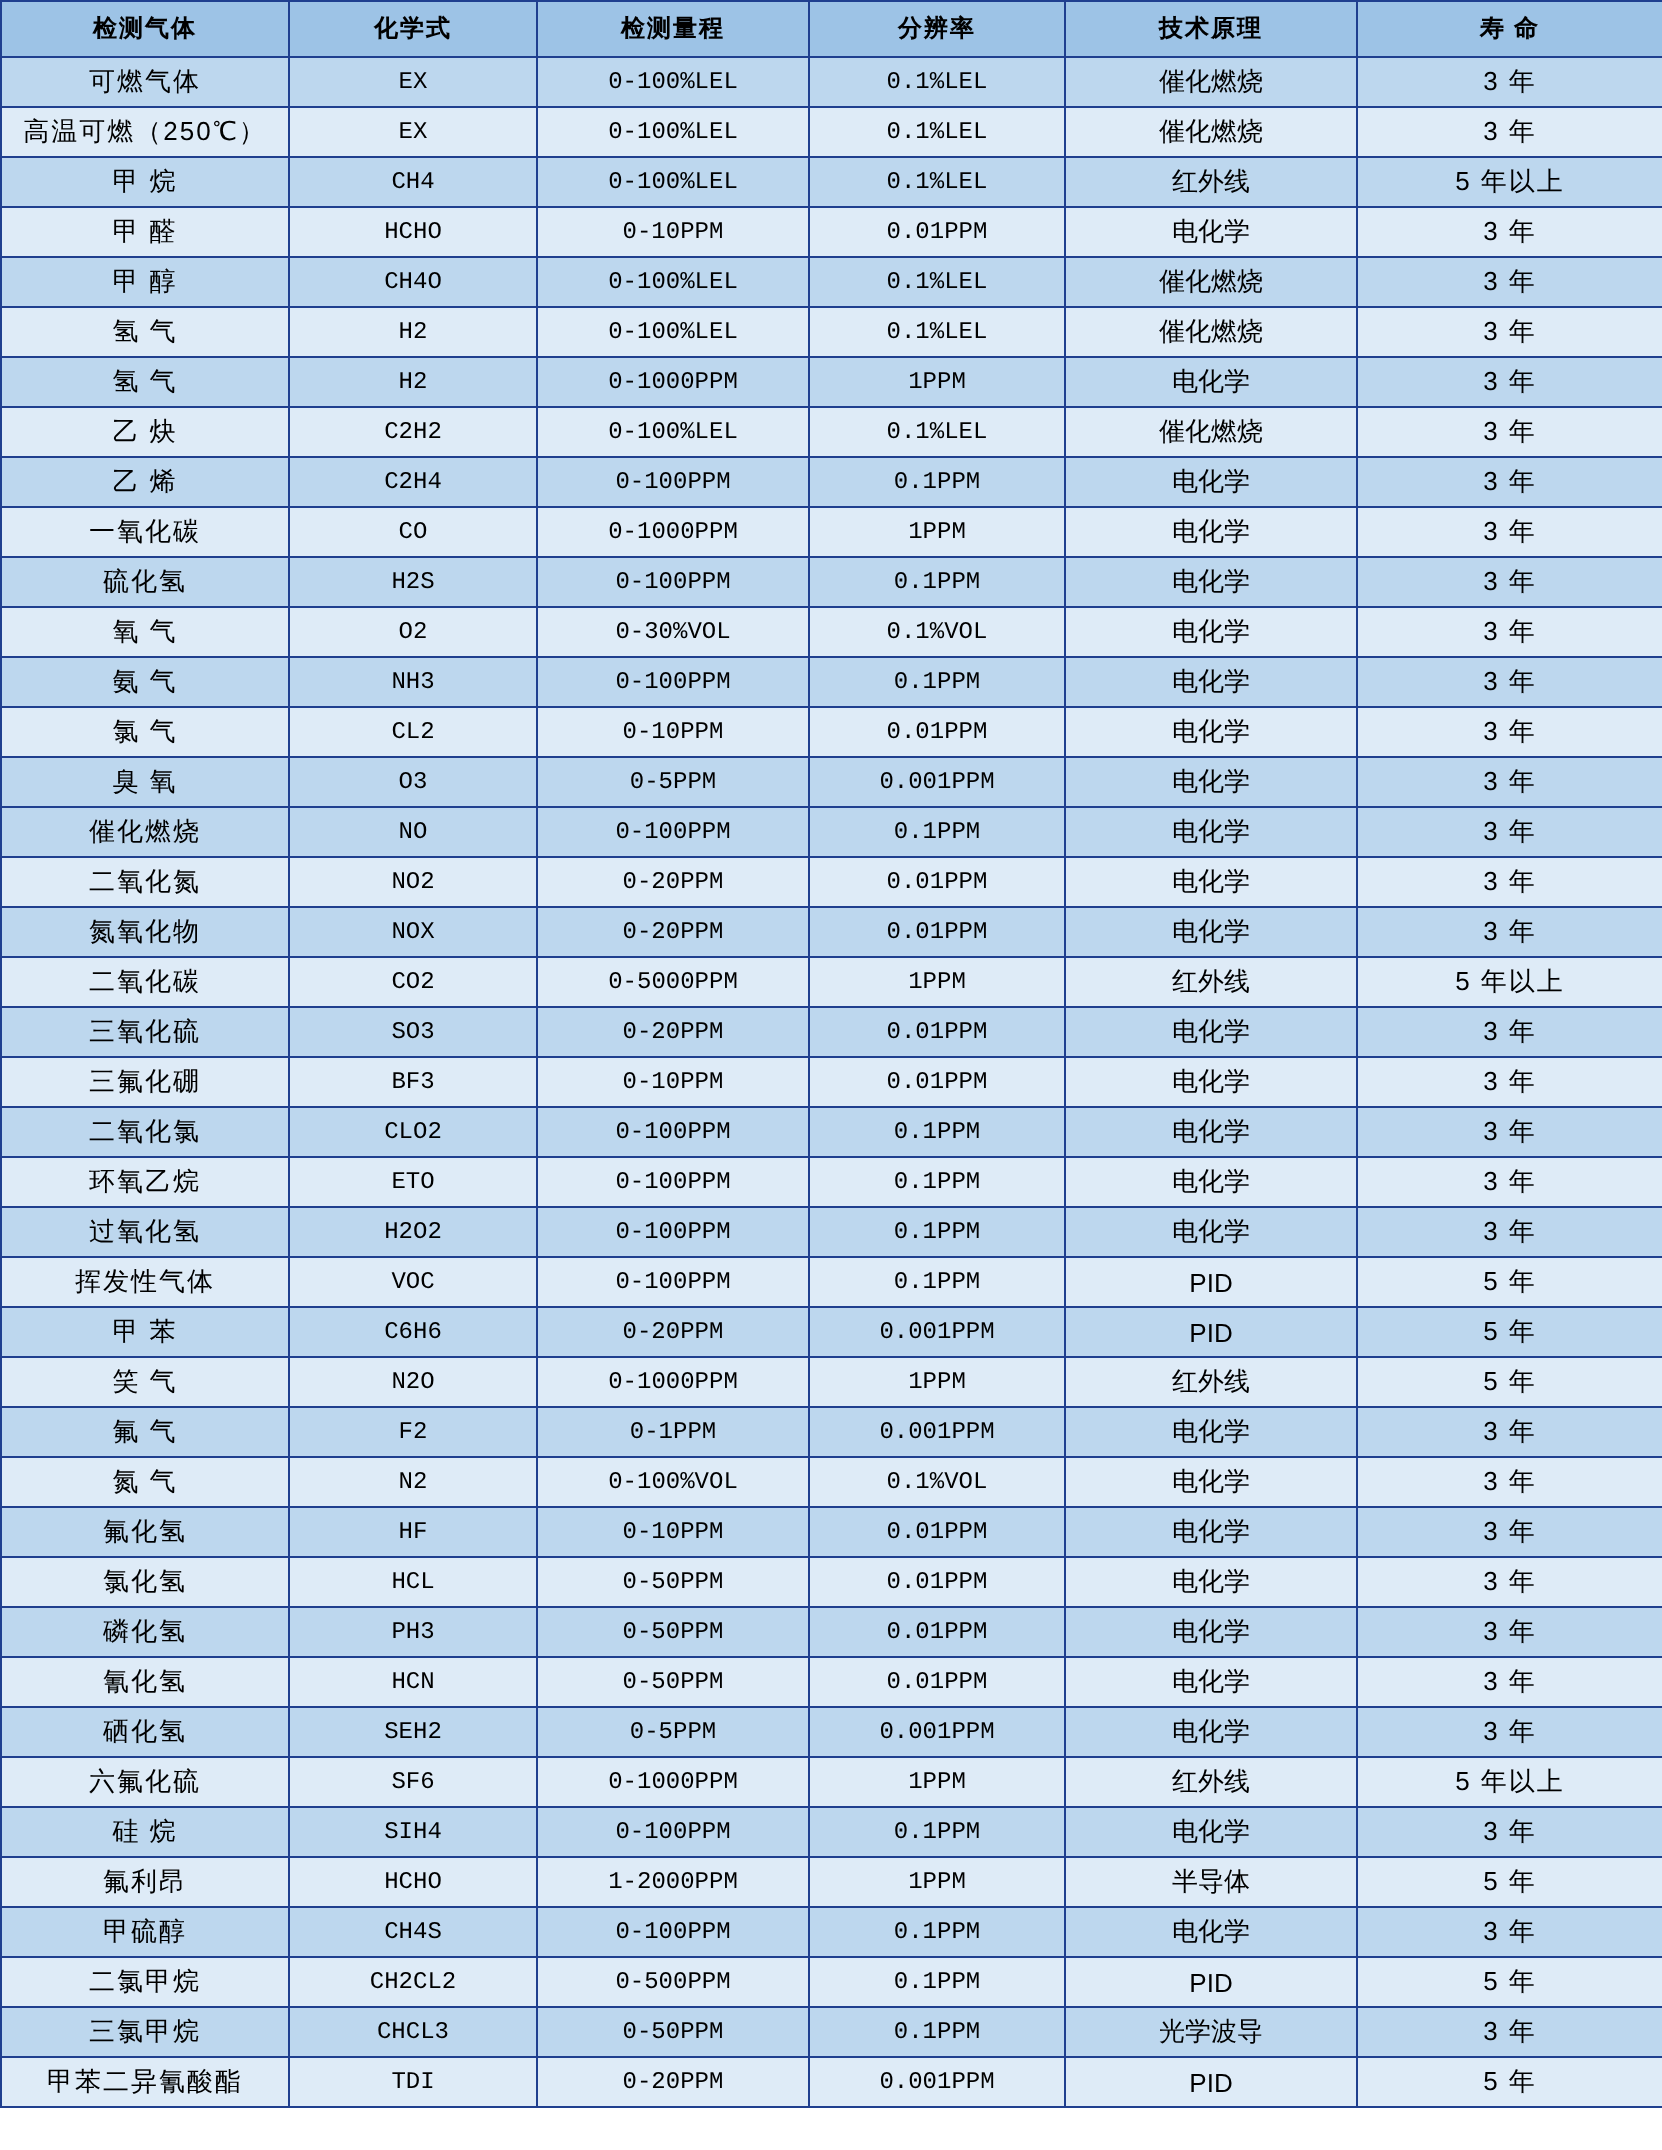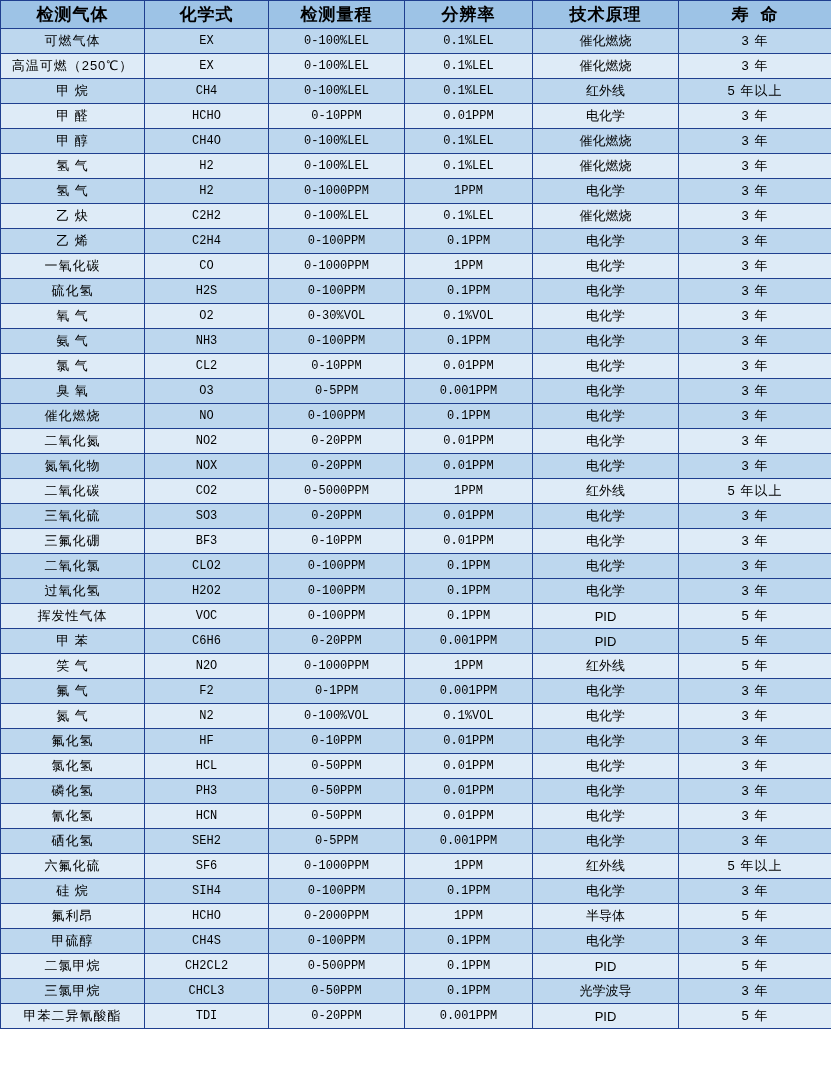--- a/index.html
+++ b/index.html
@@ -28,25 +28,25 @@
   #gas-table td {
     border: 1px solid #1f3f8f;
     text-align: center;
     vertical-align: middle;
     color: #000000;
     white-space: nowrap;
     overflow: hidden;
   }
   #gas-table thead th {
     background: #9dc3e6;
-    font-size: 17px;
+    font-size: 12px;
     font-weight: bold;
     height: 25px;
     letter-spacing: 1px;
-    font-family: Liberation Mono, monospace;
+    font-family: Liberation Serif, serif;
   }
   #gas-table tbody td {
     height: 22px;
     font-size: 13px;
     font-weight: normal;
   }
   #gas-table tbody tr td:nth-child(1) {
     letter-spacing: 1px;
   }
   #gas-table tbody tr td:nth-child(2),
@@ -258,20 +258,28 @@
         <td>3 年</td>
       </tr>
       <tr class="odd">
         <td>二氧化氯</td>
         <td>CLO2</td>
         <td>0-100PPM</td>
         <td>0.1PPM</td>
         <td>电化学</td>
         <td>3 年</td>
       </tr>
+      <tr class="even">
+        <td>环氧乙烷</td>
+        <td>ETO</td>
+        <td>0-100PPM</td>
+        <td>0.1PPM</td>
+        <td>电化学</td>
+        <td>3 年</td>
+      </tr>
       <tr class="odd">
         <td>过氧化氢</td>
         <td>H2O2</td>
         <td>0-100PPM</td>
         <td>0.1PPM</td>
         <td>电化学</td>
         <td>3 年</td>
       </tr>
       <tr class="even">
         <td>挥发性气体</td>
@@ -365,21 +373,21 @@
         <td>硅 烷</td>
         <td>SIH4</td>
         <td>0-100PPM</td>
         <td>0.1PPM</td>
         <td>电化学</td>
         <td>3 年</td>
       </tr>
       <tr class="even">
         <td>氟利昂</td>
         <td>HCHO</td>
-        <td>0-2000PPM</td>
+        <td>1-2000PPM</td>
         <td>1PPM</td>
         <td>半导体</td>
         <td>5 年</td>
       </tr>
       <tr class="odd">
         <td>甲硫醇</td>
         <td>CH4S</td>
         <td>0-100PPM</td>
         <td>0.1PPM</td>
         <td>电化学</td>

